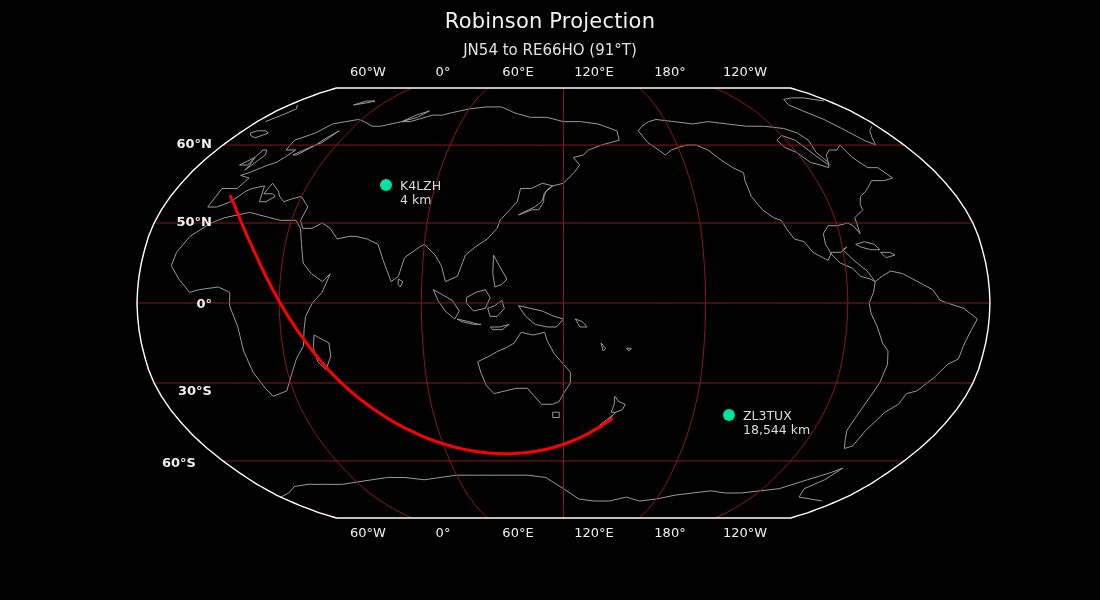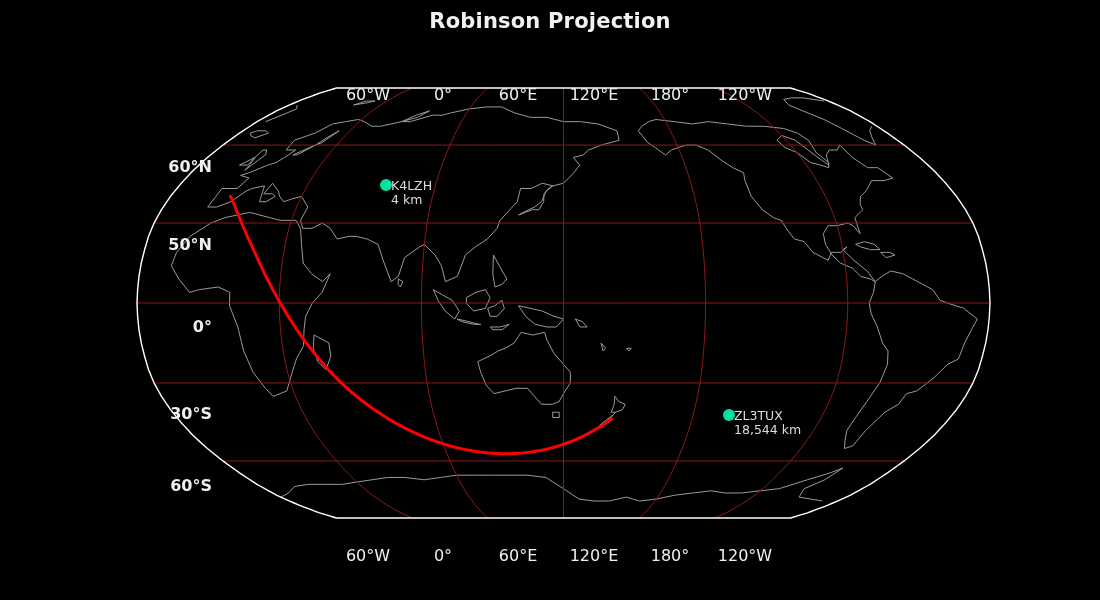--- a/index.html
+++ b/index.html
@@ -25,58 +25,58 @@
   .title {
     position: absolute;
     left: 0;
     top: 8px;
     width: 1100px;
     text-align: center;
     font-size: 21px;
     line-height: 26px;
     color: #f2f2f2;
     letter-spacing: 0.2px;
-    font-weight: bold;
   }
   .subtitle {
     position: absolute;
     left: 0;
     top: 41px;
     width: 1100px;
     text-align: center;
     font-size: 15px;
     line-height: 19px;
     color: #e2e2e2;
   }
   .axis-label {
     position: absolute;
-    font-size: 16px;
+    font-size: 13px;
     line-height: 15px;
     color: #f0f0f0;
     white-space: nowrap;
-    margin-top: 23px;
   }
   .lon-label { text-align: center; transform: translateX(-50%); }
   .lat-label { text-align: right; transform: translateY(-50%); font-weight: bold; }
   .marker-label {
     position: absolute;
     font-size: 12.5px;
     line-height: 14px;
     color: #dcdcdc;
     white-space: nowrap;
     pointer-events: none;
+    margin-left: 9px;
   }
   svg { display: block; }
 </style>
 </head>
 <body>
 
 <div id="stage">
 
   <div class="title">Robinson Projection</div>
+  <div class="subtitle">JN54 to RE66HO (91°T)</div>
 
   <svg id="map" width="1100" height="600" viewBox="0 0 1100 600" style="position:absolute; left:0; top:0;">
     <g id="coastlines">
         <path d="M171.33 265.68L176.56 252.35L190.01 236.35L210.93 223.02L224.76 217.69L249.64 212.36L269.92 217.69L280.19 220.35L296.06 220.35L300.50 228.35L301.50 244.35L303.12 263.01L311.41 273.67L322.62 281.67L330.26 273.67L322.09 292.34L312.34 303.00L305.59 316.33L304.06 329.66L303.53 345.66L296.37 358.99L292.18 372.32L286.74 390.98L273.12 396.31L265.41 388.31L253.09 372.32L243.65 350.99L237.81 326.99L229.50 305.67L229.78 292.34L218.27 287.00L199.12 289.67L189.55 292.34L178.81 279.01L171.33 265.68" fill="none" stroke="#9a9a9a" stroke-width="1"></path>
         <path d="M314.04 334.99L328.92 342.99L330.77 356.32L326.04 369.65L317.73 361.65L313.30 348.32L314.04 334.99" fill="none" stroke="#9a9a9a" stroke-width="1"></path>
         <path d="M207.71 207.03L222.04 188.50L237.07 188.50L249.00 178.02L240.59 175.42L248.88 172.82L261.45 167.67L267.81 165.12L276.12 162.57L284.53 157.47L295.68 150.02L286.05 150.02L294.47 140.27L315.09 133.09L332.73 123.94L345.56 121.65L358.40 119.49L364.29 121.65L371.92 126.22L380.63 126.22L401.75 121.65L410.26 121.65L432.45 115.18L442.28 115.18L450.34 113.03L469.27 108.91L486.20 106.94L501.66 106.94L515.00 113.03L530.31 117.34L546.90 117.34L563.50 121.65L580.53 121.65L597.94 123.94L616.92 130.80L619.16 140.27L601.34 145.06L588.55 150.02L583.11 154.99L573.39 157.47L579.70 165.12L573.85 172.82L563.50 183.22L552.82 185.86L542.27 183.22L531.29 188.50L520.55 188.50L517.22 201.72L509.89 209.69L500.04 220.35L497.18 228.35L487.28 239.02L475.23 247.01L465.44 255.01L457.37 276.34L445.42 281.67L441.39 265.68L435.09 255.01L424.39 244.35L419.48 247.01L404.49 257.68L398.40 276.34L391.10 281.67L383.16 260.34L378.02 244.35L367.16 239.02L356.01 236.35L349.09 236.35L337.14 239.02L330.23 228.35L322.39 223.02L311.93 228.35L302.78 228.35L300.59 220.35L307.78 207.03L301.46 196.40L291.48 199.06L283.63 201.72L279.62 196.40L278.43 191.13L272.58 183.22L263.81 193.77L272.50 193.77L275.25 196.40L266.00 201.72L259.39 201.72L264.53 185.86L252.10 188.50L246.04 191.13L230.74 201.72L216.61 207.03L207.71 207.03" fill="none" stroke="#9a9a9a" stroke-width="1"></path>
         <path d="M244.75 170.22L258.41 160.02L265.39 154.99L266.78 150.02L262.93 150.02L254.86 157.47L249.58 165.12L244.75 170.22" fill="none" stroke="#9a9a9a" stroke-width="1"></path>
         <path d="M239.46 165.12L254.86 157.47L247.56 165.12L239.46 165.12" fill="none" stroke="#9a9a9a" stroke-width="1"></path>
         <path d="M292.85 154.99L296.77 154.99L315.62 145.06L326.54 137.88L339.15 130.80L321.78 142.67L309.54 147.54L292.85 154.99" fill="none" stroke="#9a9a9a" stroke-width="1"></path>
         <path d="M250.29 133.09L257.24 130.80L266.14 130.80L268.29 133.09L254.89 137.88L250.72 135.48L250.29 133.09" fill="none" stroke="#9a9a9a" stroke-width="1"></path>
@@ -147,21 +147,21 @@
       <div class="axis-label lon-label" style="left: 518px; top: 525px;">60°E</div>
       <div class="axis-label lon-label" style="left: 594px; top: 525px;">120°E</div>
       <div class="axis-label lon-label" style="left: 670px; top: 525px;">180°</div>
       <div class="axis-label lon-label" style="left: 745px; top: 525px;">120°W</div>
     </div>
   <div id="lat-axis">
       <div class="axis-label lat-label" style="left: 60px; width: 152px; top: 143px;">60°N</div>
       <div class="axis-label lat-label" style="left: 60px; width: 152px; top: 221px;">50°N</div>
       <div class="axis-label lat-label" style="left: 60px; width: 152px; top: 303px;">0°</div>
       <div class="axis-label lat-label" style="left: 60px; width: 152px; top: 390px;">30°S</div>
-      <div class="axis-label lat-label" style="left: 60px; width: 152px; top: 462px;">60°S</div>
+      <div class="axis-label lat-label" style="left: 44px; width: 152px; top: 462px;">60°S</div>
     </div>
   <div id="marker-labels">
       <div class="marker-label" style="left: 391px; top: 179px;">K4LZH</div>
       <div class="marker-label" style="left: 391px; top: 193px;">4 km</div>
       <div class="marker-label" style="left: 734px; top: 409px;">ZL3TUX</div>
       <div class="marker-label" style="left: 734px; top: 423px;">18,544 km</div>
     </div>
 
 </div>
 

